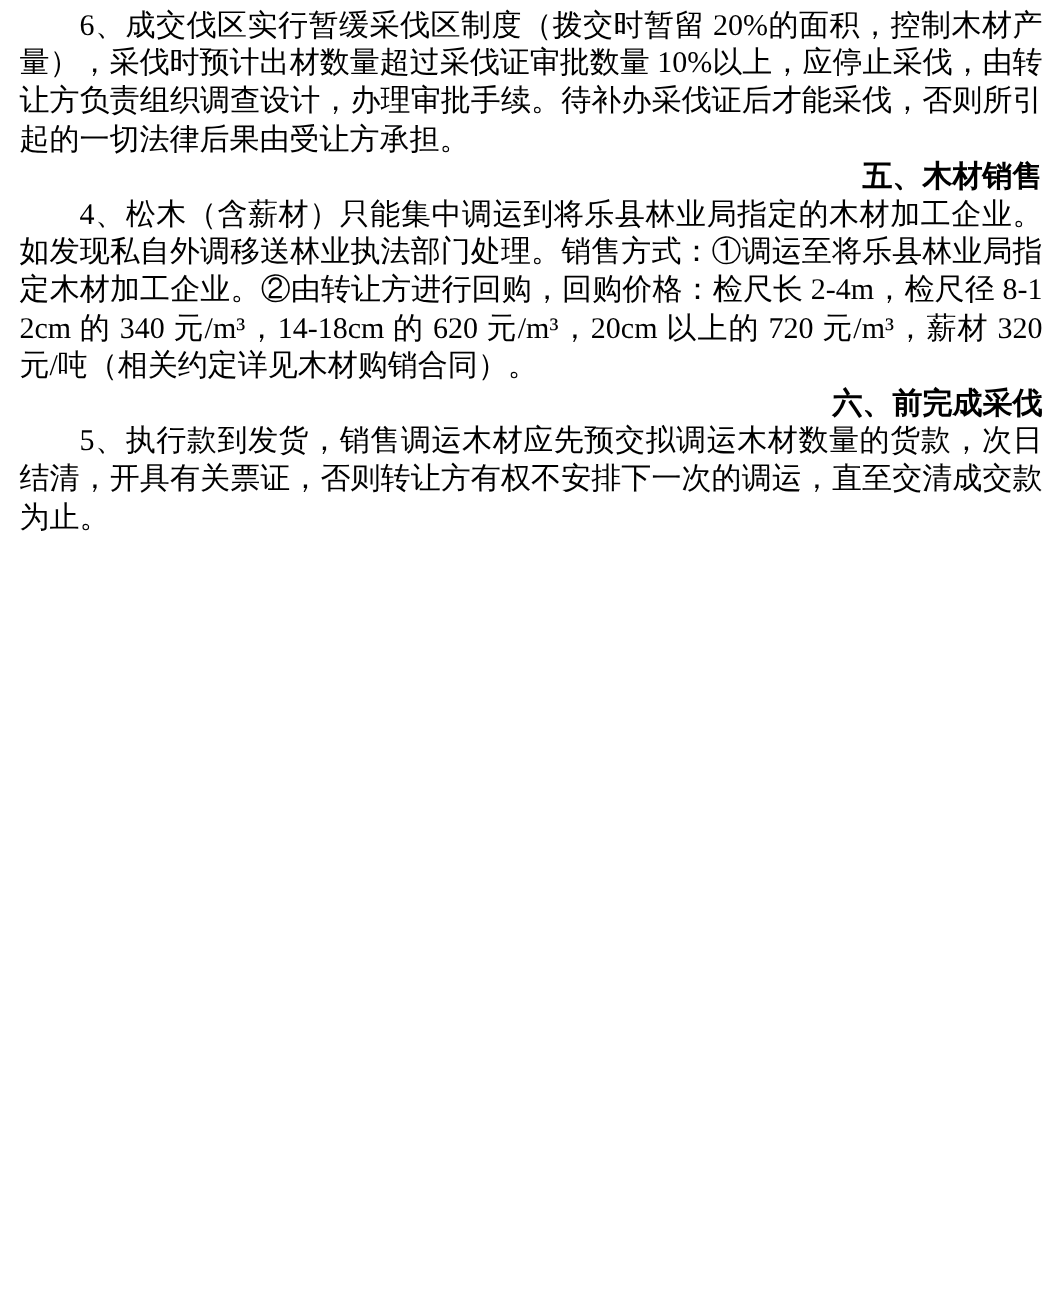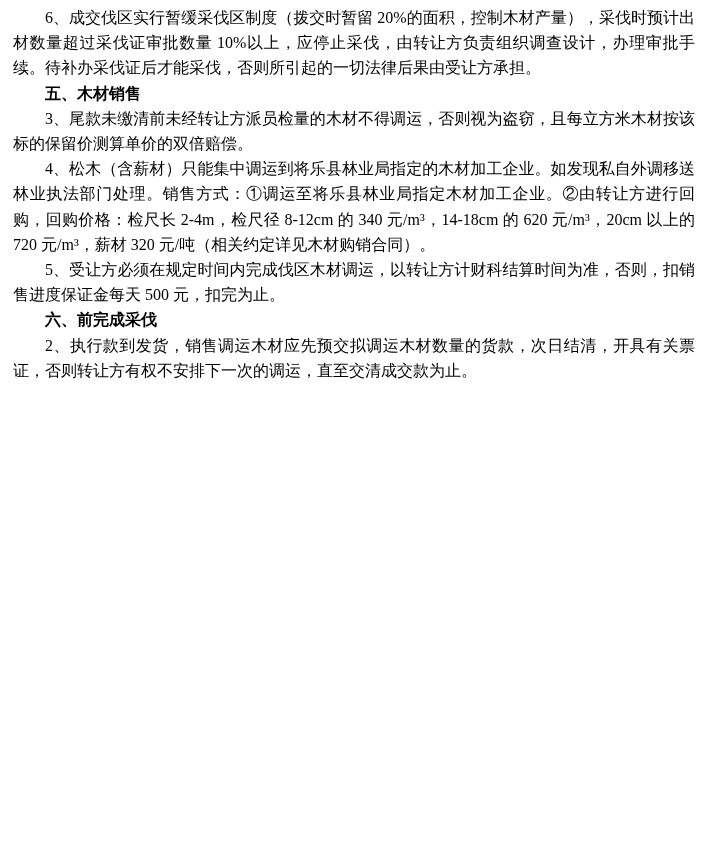--- a/index.html
+++ b/index.html
@@ -9,45 +9,43 @@
   }
   .page {
     width: 707px;
     height: 711px;
     box-sizing: border-box;
     background: #ffffff;
     color: #000000;
     padding: 5px 12px 4px 13px;
     overflow: hidden;
     font-family: "Liberation Serif", "DejaVu Serif", serif;
-    font-size: 16px;
+    font-size: 20px;
     line-height: 25.2px;
   }
   .doc p {
     margin: 0;
     padding: 0;
     text-align: justify;
     text-indent: 2em;
     word-break: break-all;
   }
   .doc p.heading {
     font-weight: bold;
-    text-align: left;
+    text-align: right;
   }
   .doc span.u {
     text-decoration: underline;
     text-underline-offset: 3px;
   }
 </style>
 </head>
 <body>
 
 <div class="page">
   <div class="doc">
       <p class="body"><span>6、成交伐区实行暂缓采伐区制度（拨交时暂留 20%的面积，控制木材产量），采伐时预计出材数量超过采伐证审批数量 10%以上，应停止采伐，由转让方负责组织调查设计，办理审批手续。待补办采伐证后才能采伐，否则所引起的一切法律后果由受让方承担。</span></p>
       <p class="heading"><span>五、木材销售</span></p>
-      <p class="body"><span>3、尾款未缴清前未经转让方派员检量的木材不得调运，否则视为盗窃，且每立方米木材按该标的保留价测算单价的双倍赔偿。</span></p>
       <p class="body"><span>4、松木（含薪材）只能集中调运到将乐县林业局指定的木材加工企业。如发现私自外调移送林业执法部门处理。销售方式：①调运至将乐县林业局指定木材加工企业。②由转让方进行回购，回购价格：检尺长 2-4m，检尺径 8-12cm 的 340 元/m³，14-18cm 的 620 元/m³，20cm 以上的 720 元/m³，薪材 320 元/吨（相关约定详见木材购销合同）。</span></p>
-      <p class="body"><span>5、受让方必须在规定时间内完成伐区木材调运，以转让方计财科结算时间为准，否则，扣销售进度保证金每天 500 元，扣完为止。</span></p>
       <p class="heading"><span>六、前完成采伐</span></p>
-      <p class="body"><span>2、执行款到发货，销售调运木材应先预交拟调运木材数量的货款，次日结清，开具有关票证，否则转让方有权不安排下一次的调运，直至交清成交款为止。</span></p>
+      <p class="body"><span>5、执行款到发货，销售调运木材应先预交拟调运木材数量的货款，次日结清，开具有关票证，否则转让方有权不安排下一次的调运，直至交清成交款为止。</span></p>
     </div>
 </div>
 
 </body></html>

